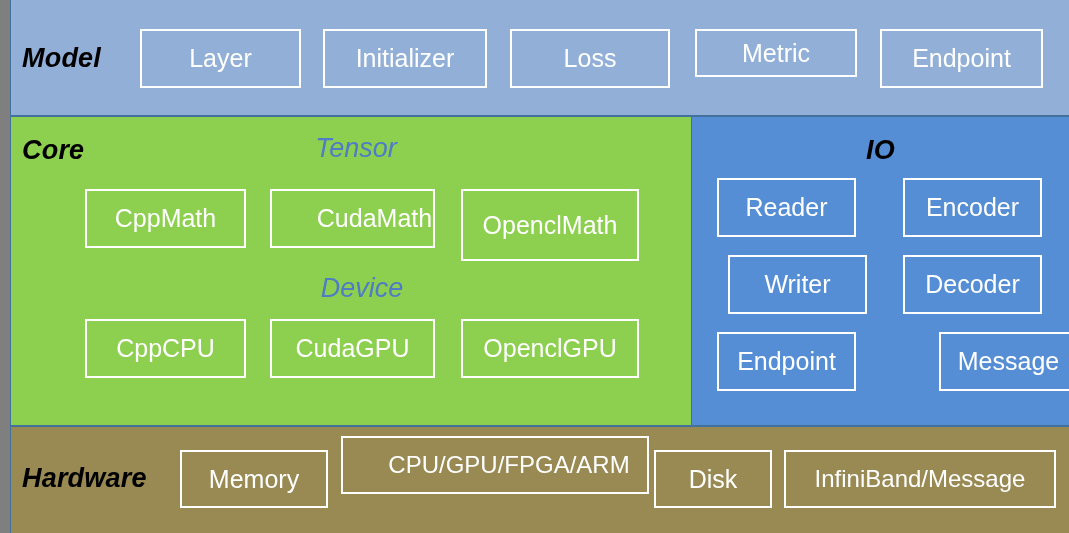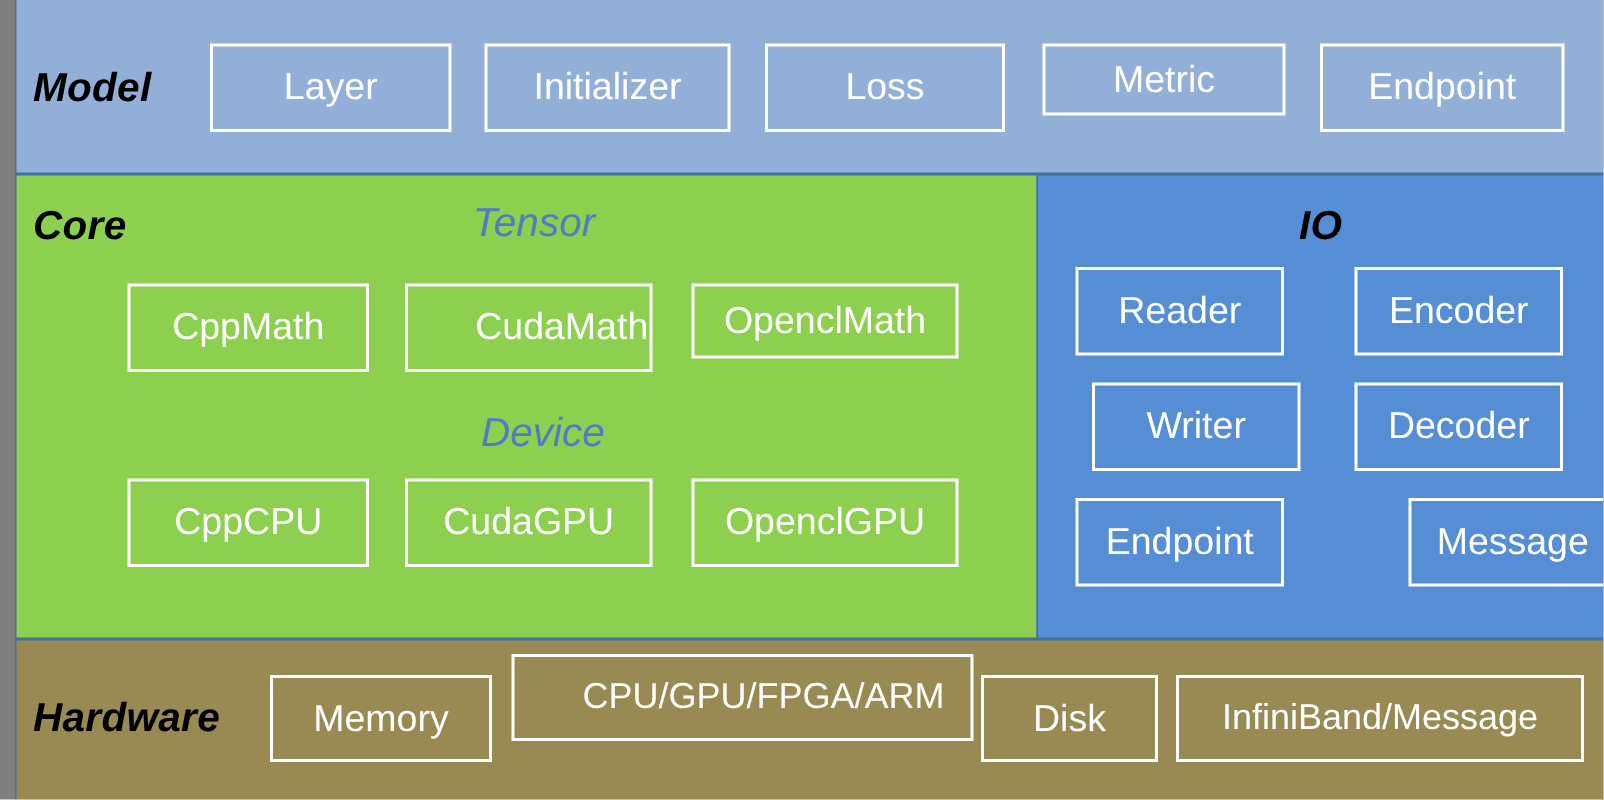--- a/index.html
+++ b/index.html
@@ -124,21 +124,21 @@
   <div class="band band-core"></div>
 
   <div class="section-title" style="left:22px; top:135px;">Core</div>
 
   <div class="group-title" style="left:241px; top:133px; width:230px;">Tensor</div>
 
   <div class="box" style="left:85px; top:189px; width:161px; height:59px;">CppMath</div>
 
   <div class="box" style="left:270px; top:189px; width:165px; height:59px;padding-left:44px;">CudaMath</div>
 
-  <div class="box" style="left:461px; top:189px; width:178px; height:50px;">OpenclMath</div>
+  <div class="box" style="left:461px; top:189px; width:178px; height:72px;">OpenclMath</div>
 
   <div class="group-title" style="left:247px; top:273px; width:230px;">Device</div>
 
   <div class="box" style="left:85px; top:319px; width:161px; height:59px;">CppCPU</div>
 
   <div class="box" style="left:270px; top:319px; width:165px; height:59px;">CudaGPU</div>
 
   <div class="box" style="left:461px; top:319px; width:178px; height:59px;">OpenclGPU</div>
 
   <div class="band band-io"></div>

